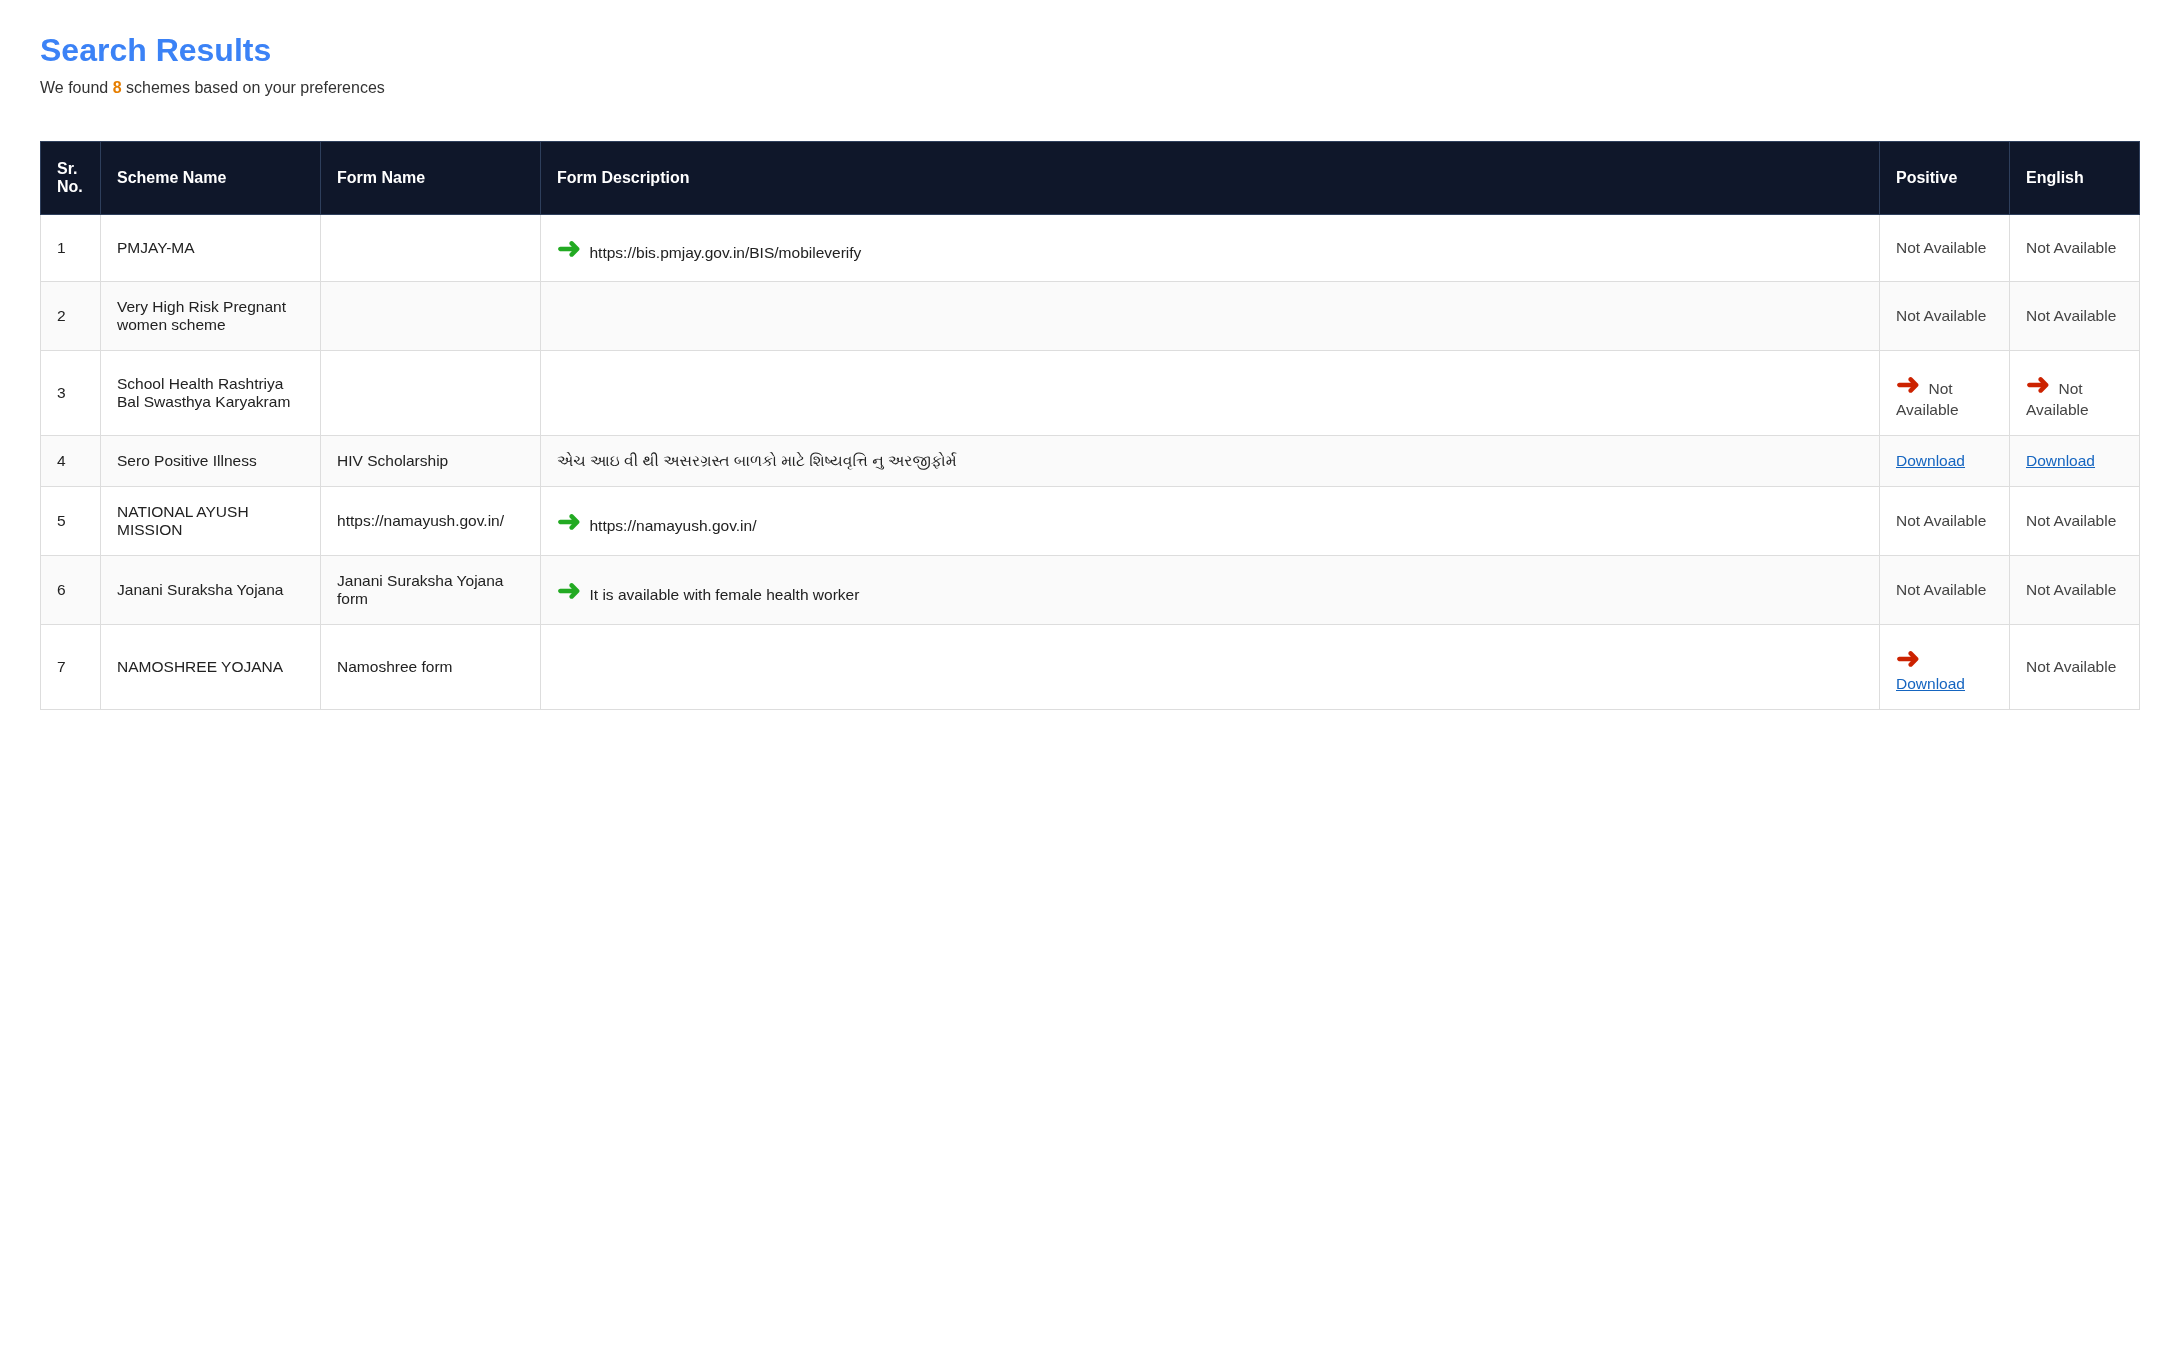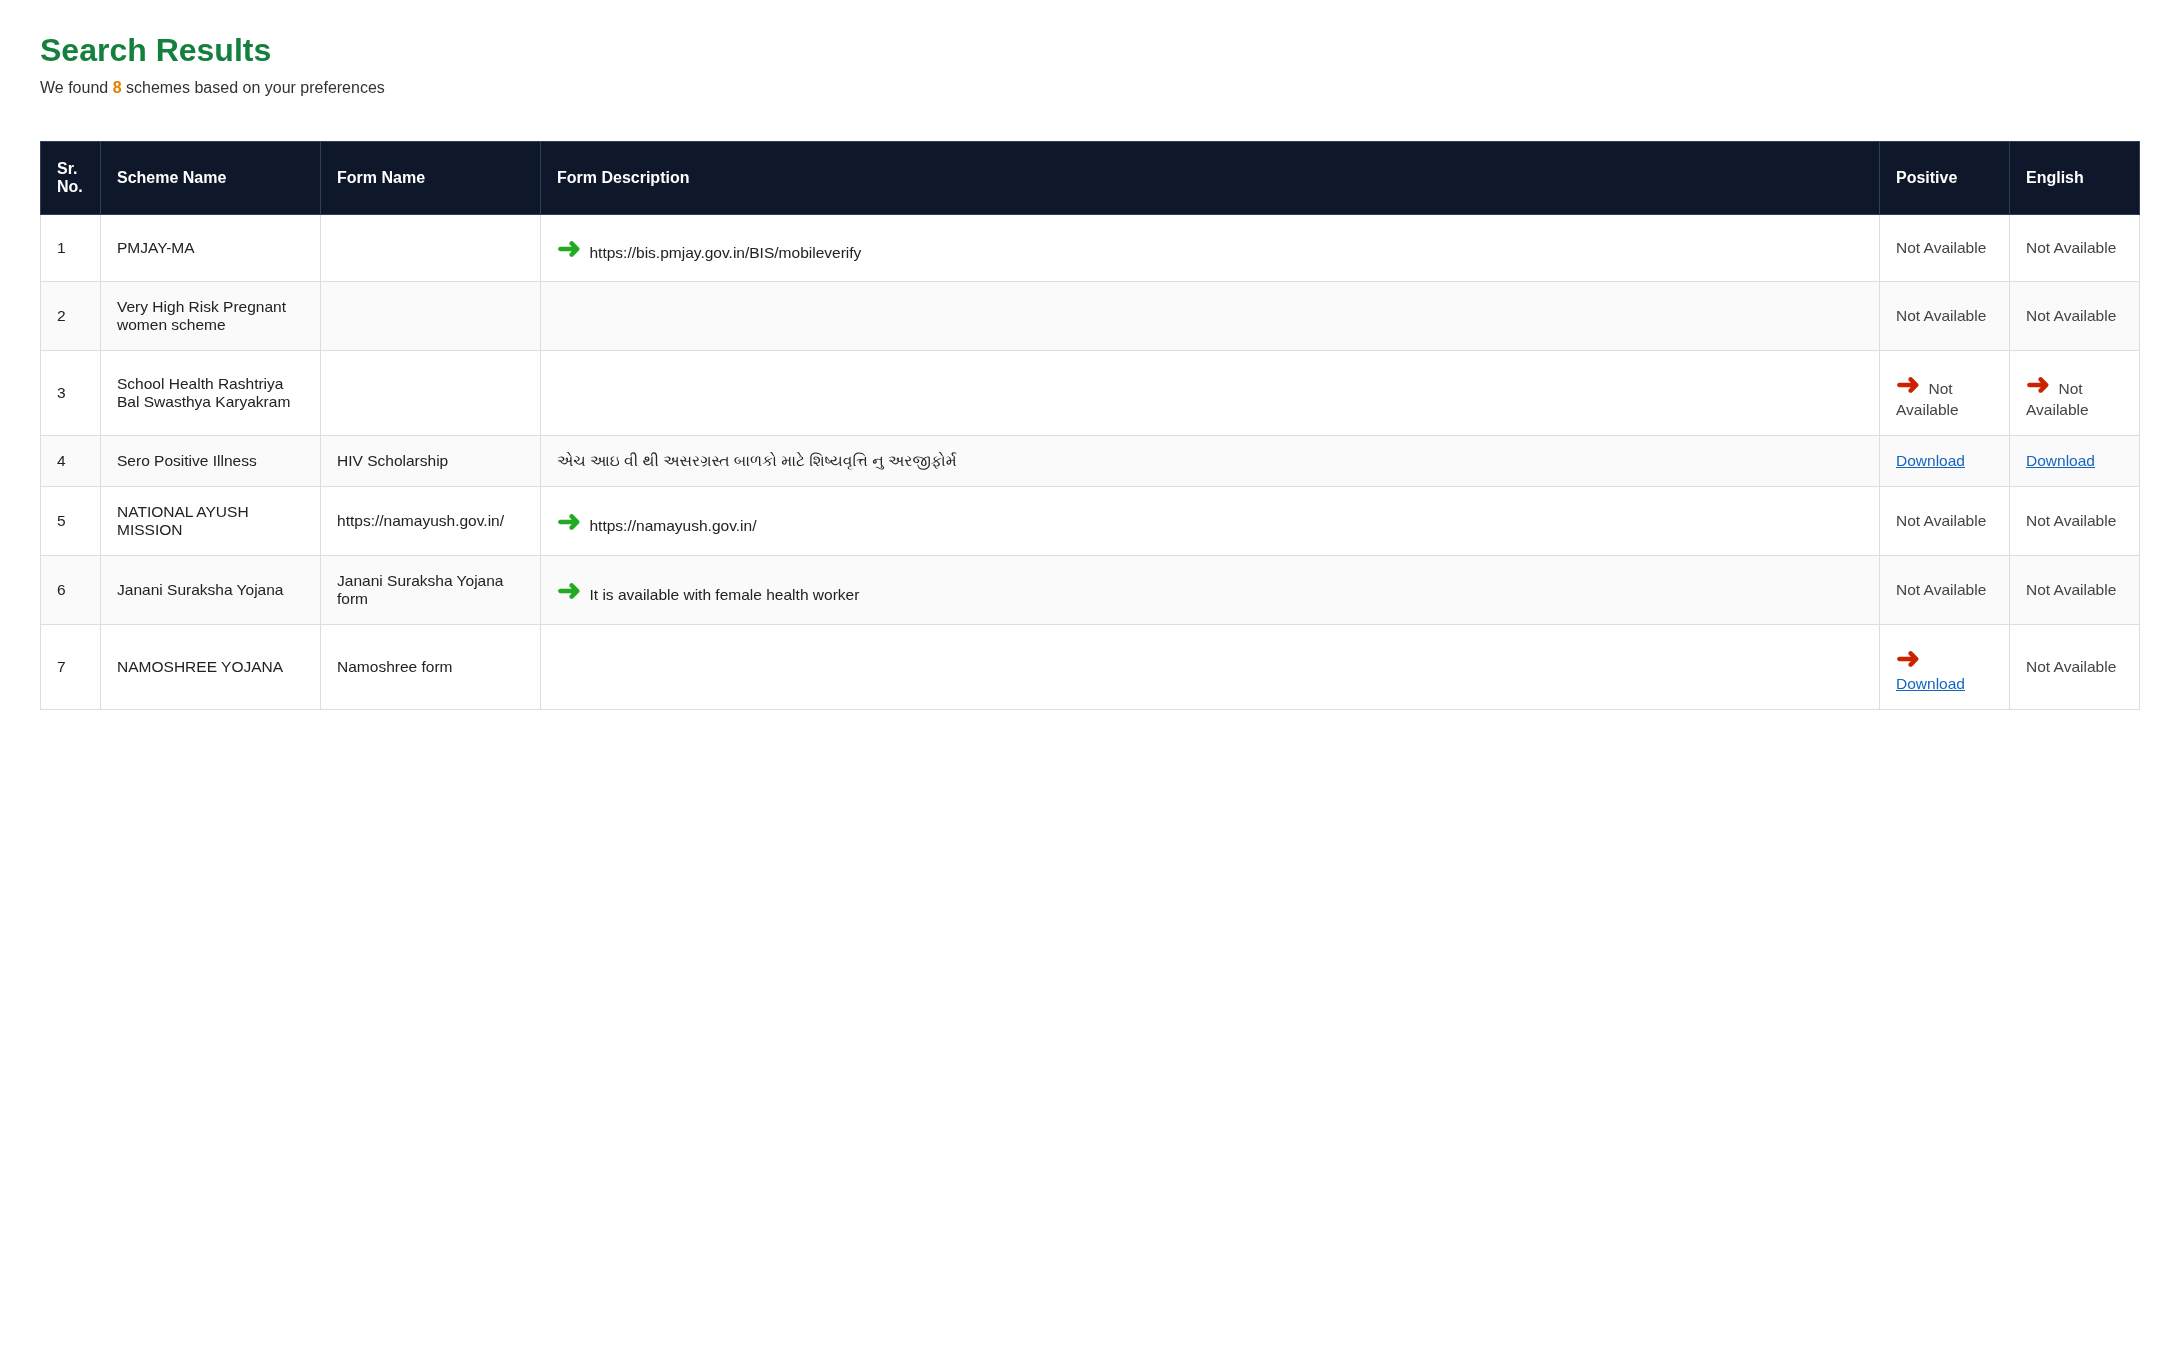--- a/index.html
+++ b/index.html
@@ -6,21 +6,21 @@
     body {
       font-family: Arial, sans-serif;
       background: #fff;
       color: #222;
       padding: 32px 40px;
     }
     h1 {
       font-size: 2rem;
       font-weight: 700;
       margin-bottom: 10px;
-      color: #15803d;
+      color: #3b82f6;
     }
     .subtitle {
       font-size: 1rem;
       margin-bottom: 44px;
       color: #333;
     }
     .highlight {
       color: #e67e00;
       font-weight: 700;
     }

